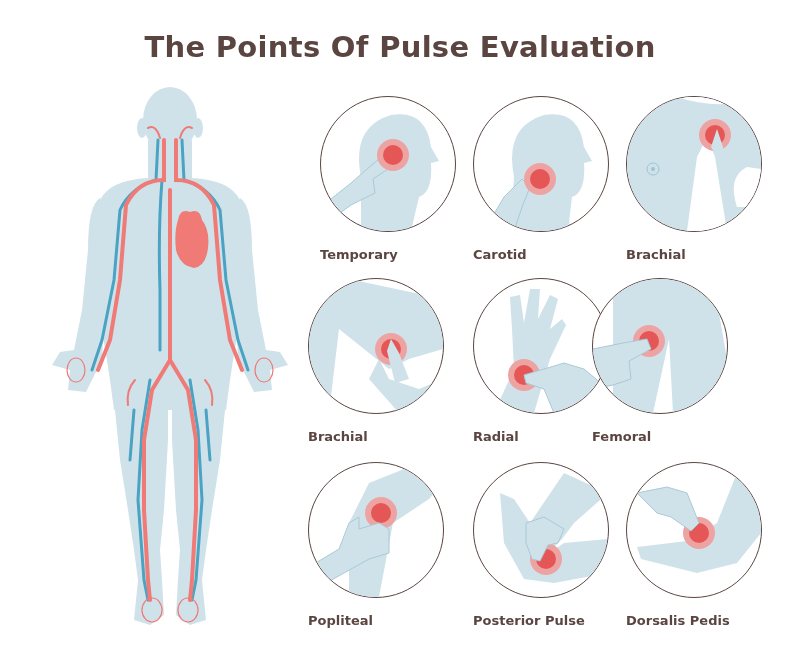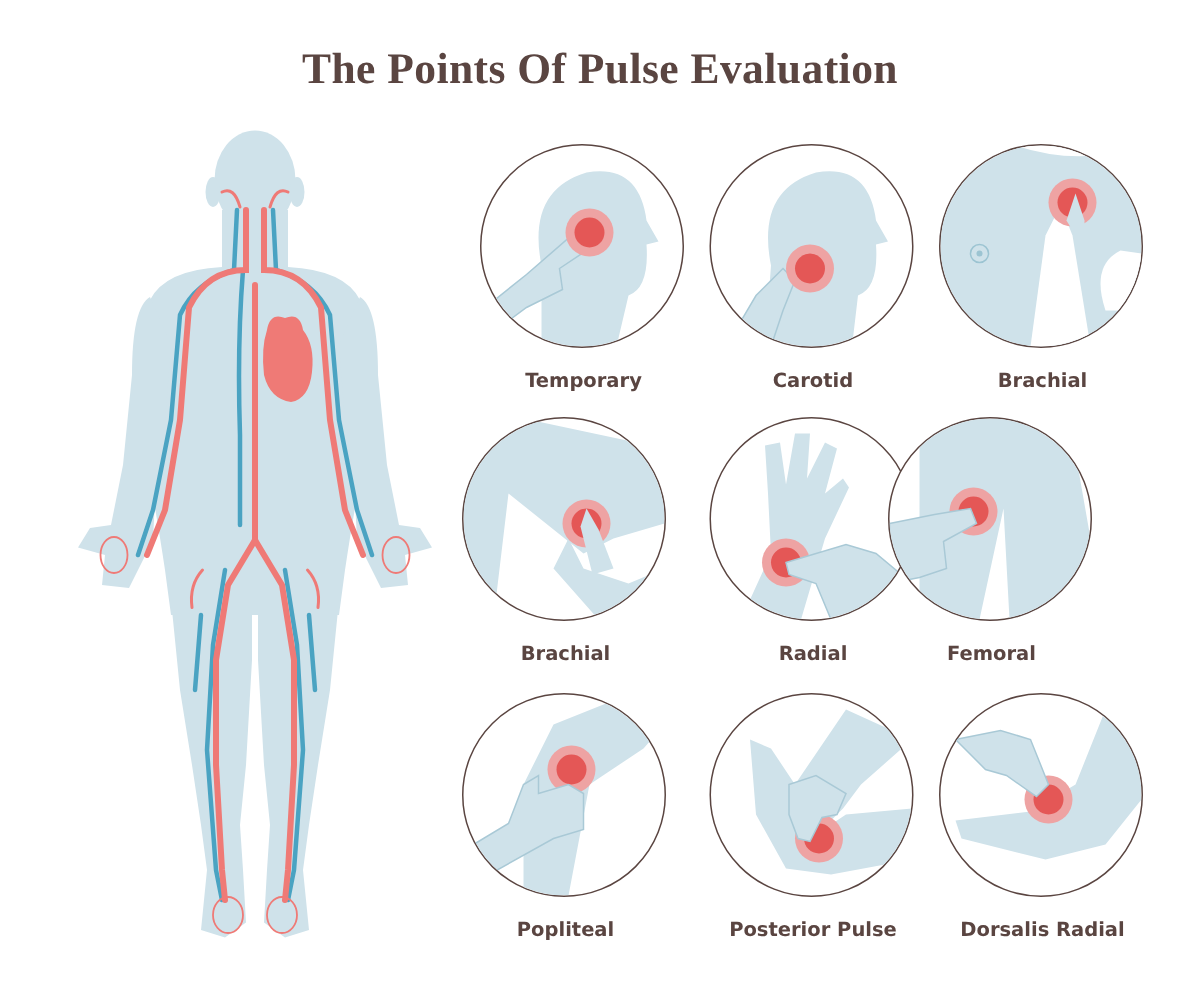--- a/index.html
+++ b/index.html
@@ -1,22 +1,22 @@
 <!DOCTYPE html>
 <html><head>
 <meta charset="utf-8">
 <style>
   html, body { margin: 0; padding: 0; background: #ffffff; }
   body { width: 800px; height: 660px; position: relative; overflow: hidden; font-family: "DejaVu Sans", sans-serif; }
-  .title { position: absolute; left: 0; top: 30px; width: 800px; text-align: center; font-size: 29px; font-weight: bold; color: #5a4541; letter-spacing: 0.3px; font-family: Liberation Serif, serif; }
+  .title { position: absolute; left: 0; top: 30px; width: 800px; text-align: center; font-size: 29px; font-weight: bold; color: #5a4541; letter-spacing: 0.3px; }
   .body-figure { position: absolute; left: 30px; top: 80px; width: 280px; height: 560px; }
   .card { position: absolute; width: 140px; }
   .circle { width: 134px; height: 134px; border: 1.5px solid #5a4541; border-radius: 50%; overflow: hidden; position: relative; background: #fff; }
   .circle svg { position: absolute; left: 0; top: 0; width: 134px; height: 134px; }
-  .label { margin-top: 15px; width: 138px; text-align: center; font-size: 13px; font-weight: bold; color: #5a4541; }
+  .label { margin-top: 15px; width: 138px; text-align: left; font-size: 13px; font-weight: bold; color: #5a4541; }
 </style>
 </head>
 <body>
 
 <div class="title">The Points Of Pulse Evaluation</div>
 
 <div class="body-figure">
   <svg width="280" height="560" viewBox="0 0 280 560">
     <g fill="#cfe2ea">
 
@@ -173,14 +173,14 @@
 
 <div class="card" style="left:626px; top:462px;">
   <div class="circle">
     <svg viewBox="0 0 134 134">
         <path d="M10 84 L60 78 L90 60 L110 10 L134 20 L134 70 L110 100 L70 110 L14 96 Z" fill="#cfe2ea"></path>
         <circle cx="72" cy="70" r="16" fill="#eea3a3"></circle>
         <circle cx="72" cy="70" r="10" fill="#e45756"></circle>
         <path d="M10 30 L40 24 L60 30 L72 60 L64 68 L44 54 L30 50 Z" fill="#cfe2ea" stroke="#a9c9d6" stroke-width="1"></path>
       </svg>
   </div>
-  <div class="label">Dorsalis Radial</div>
+  <div class="label">Dorsalis Pedis</div>
 </div>
 
 </body></html>

